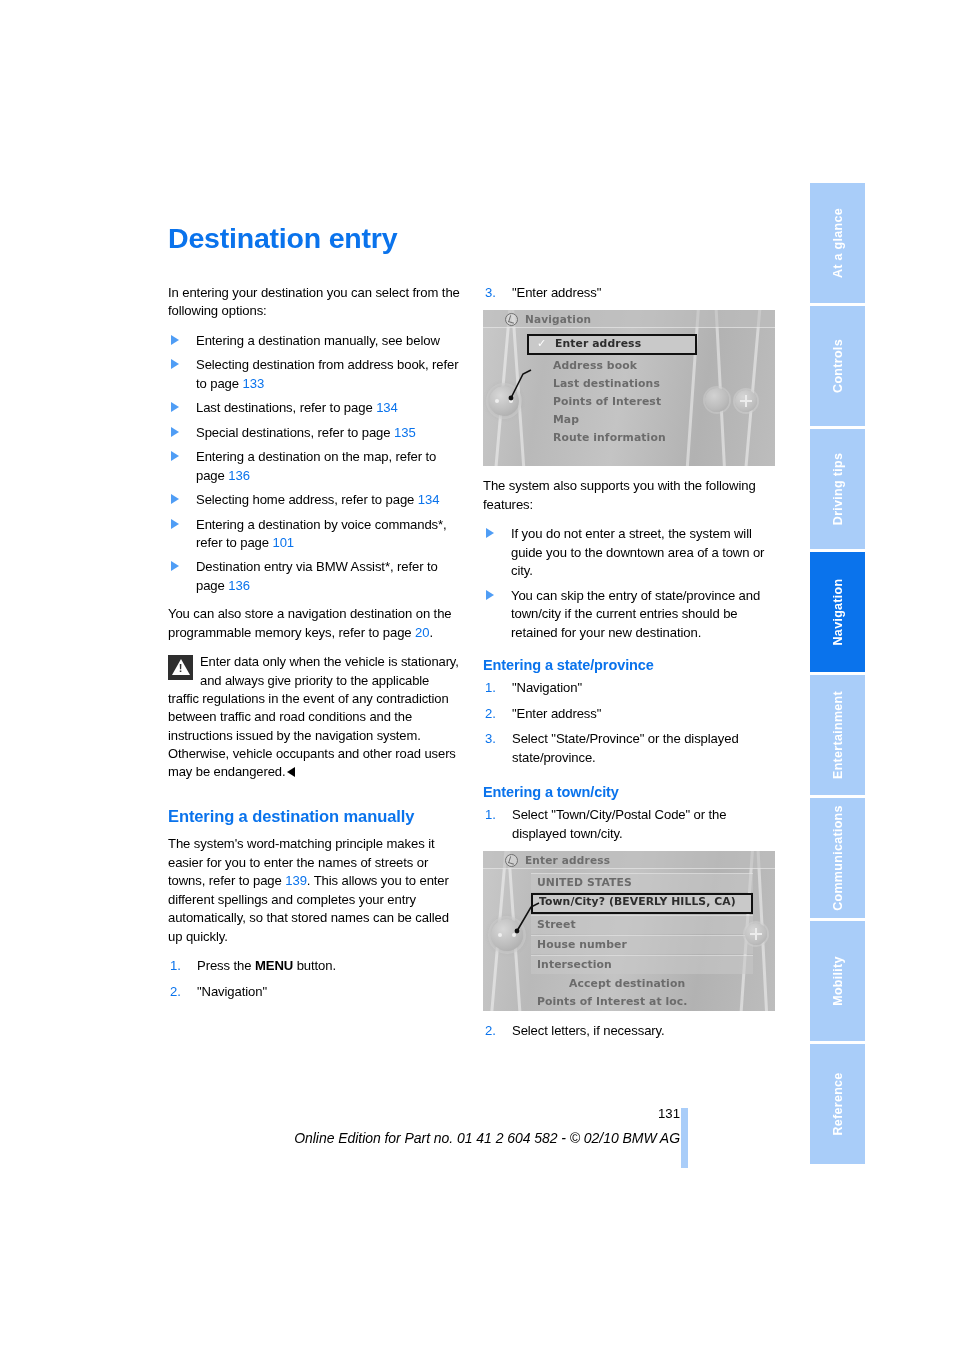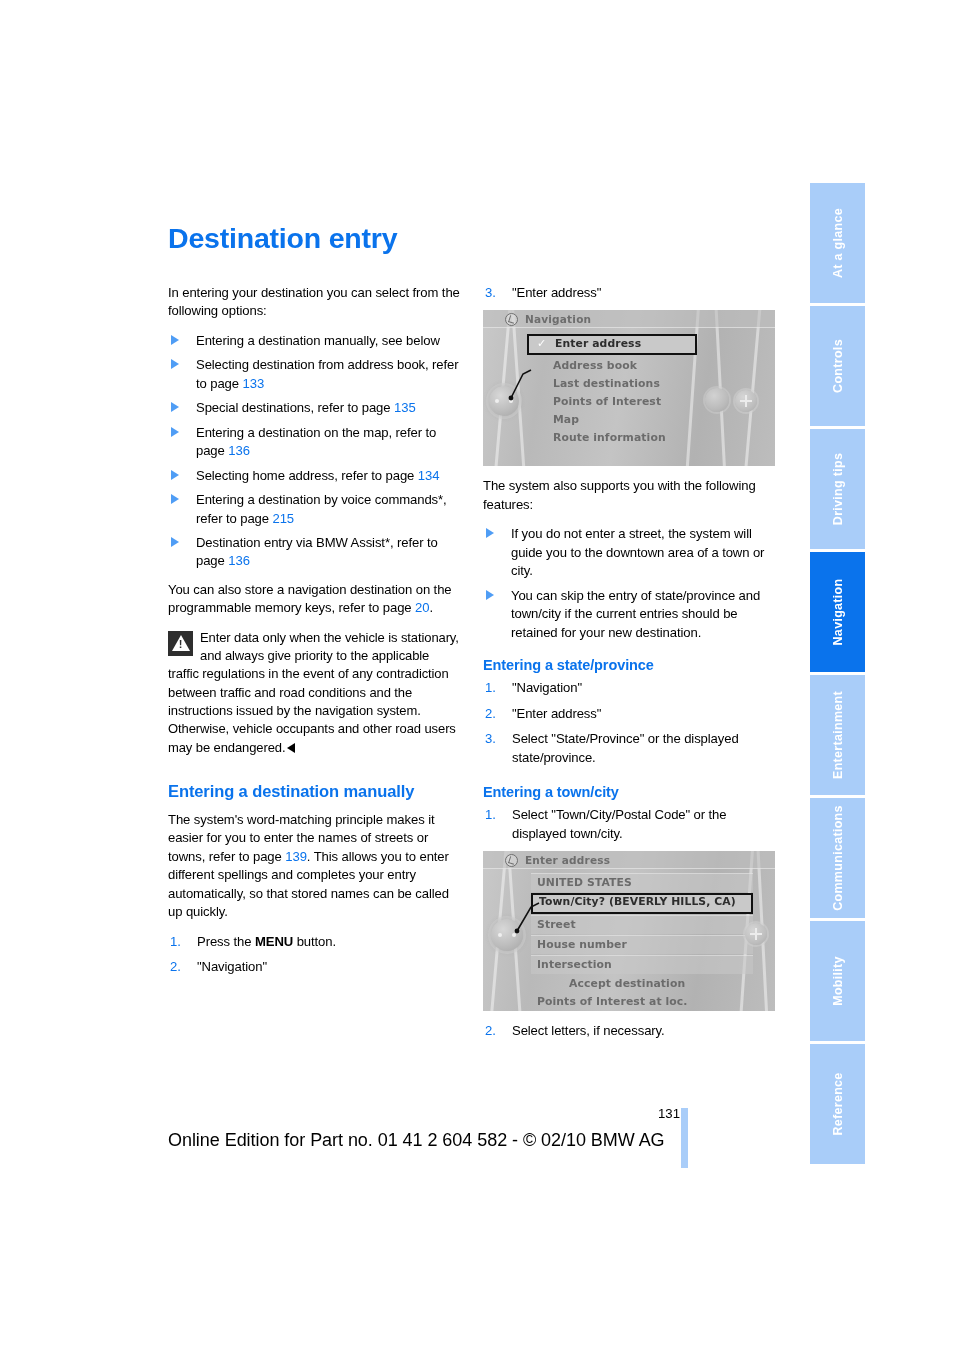--- a/index.html
+++ b/index.html
@@ -328,23 +328,24 @@
     top: 1106px;
     width: 60px;
     text-align: right;
     font-size: 13.2px;
   }
   .footer-line {
     position: absolute;
     left: 168px;
     top: 1130px;
     width: 512px;
-    text-align: left;
-    font-size: 18px;
+    text-align: right;
+    font-size: 14px;
     letter-spacing: -0.05px;
+    font-style: italic;
   }
   .footer-bar {
     position: absolute;
     left: 681px;
     top: 1108px;
     width: 7px;
     height: 60px;
     background: #a9cdf9;
   }
 </style>
@@ -363,33 +364,37 @@
       <li>
         <span class="tri"></span>
         <span>Entering a destination manually, see below</span>
       </li>
       <li>
         <span class="tri"></span>
         <span>Selecting destination from address book, refer to page </span><span class="lnk">133</span>
       </li>
       <li>
         <span class="tri"></span>
+        <span>Last destinations, refer to page </span><span class="lnk">134</span>
+      </li>
+      <li>
+        <span class="tri"></span>
         <span>Special destinations, refer to page </span><span class="lnk">135</span>
       </li>
       <li>
         <span class="tri"></span>
         <span>Entering a destination on the map, refer to page </span><span class="lnk">136</span>
       </li>
       <li>
         <span class="tri"></span>
         <span>Selecting home address, refer to page </span><span class="lnk">134</span>
       </li>
       <li>
         <span class="tri"></span>
-        <span>Entering a destination by voice commands*, refer to page </span><span class="lnk">215</span>
+        <span>Entering a destination by voice commands*, refer to page </span><span class="lnk">101</span>
       </li>
       <li>
         <span class="tri"></span>
         <span>Destination entry via BMW Assist*, refer to page </span><span class="lnk">136</span>
       </li>
     </ul>
 
     <p class="body"><span>You can also store a navigation destination on the programmable memory keys, refer to page </span><span class="lnk">20</span><span>.</span></p>
 
     <div class="warn-block">

